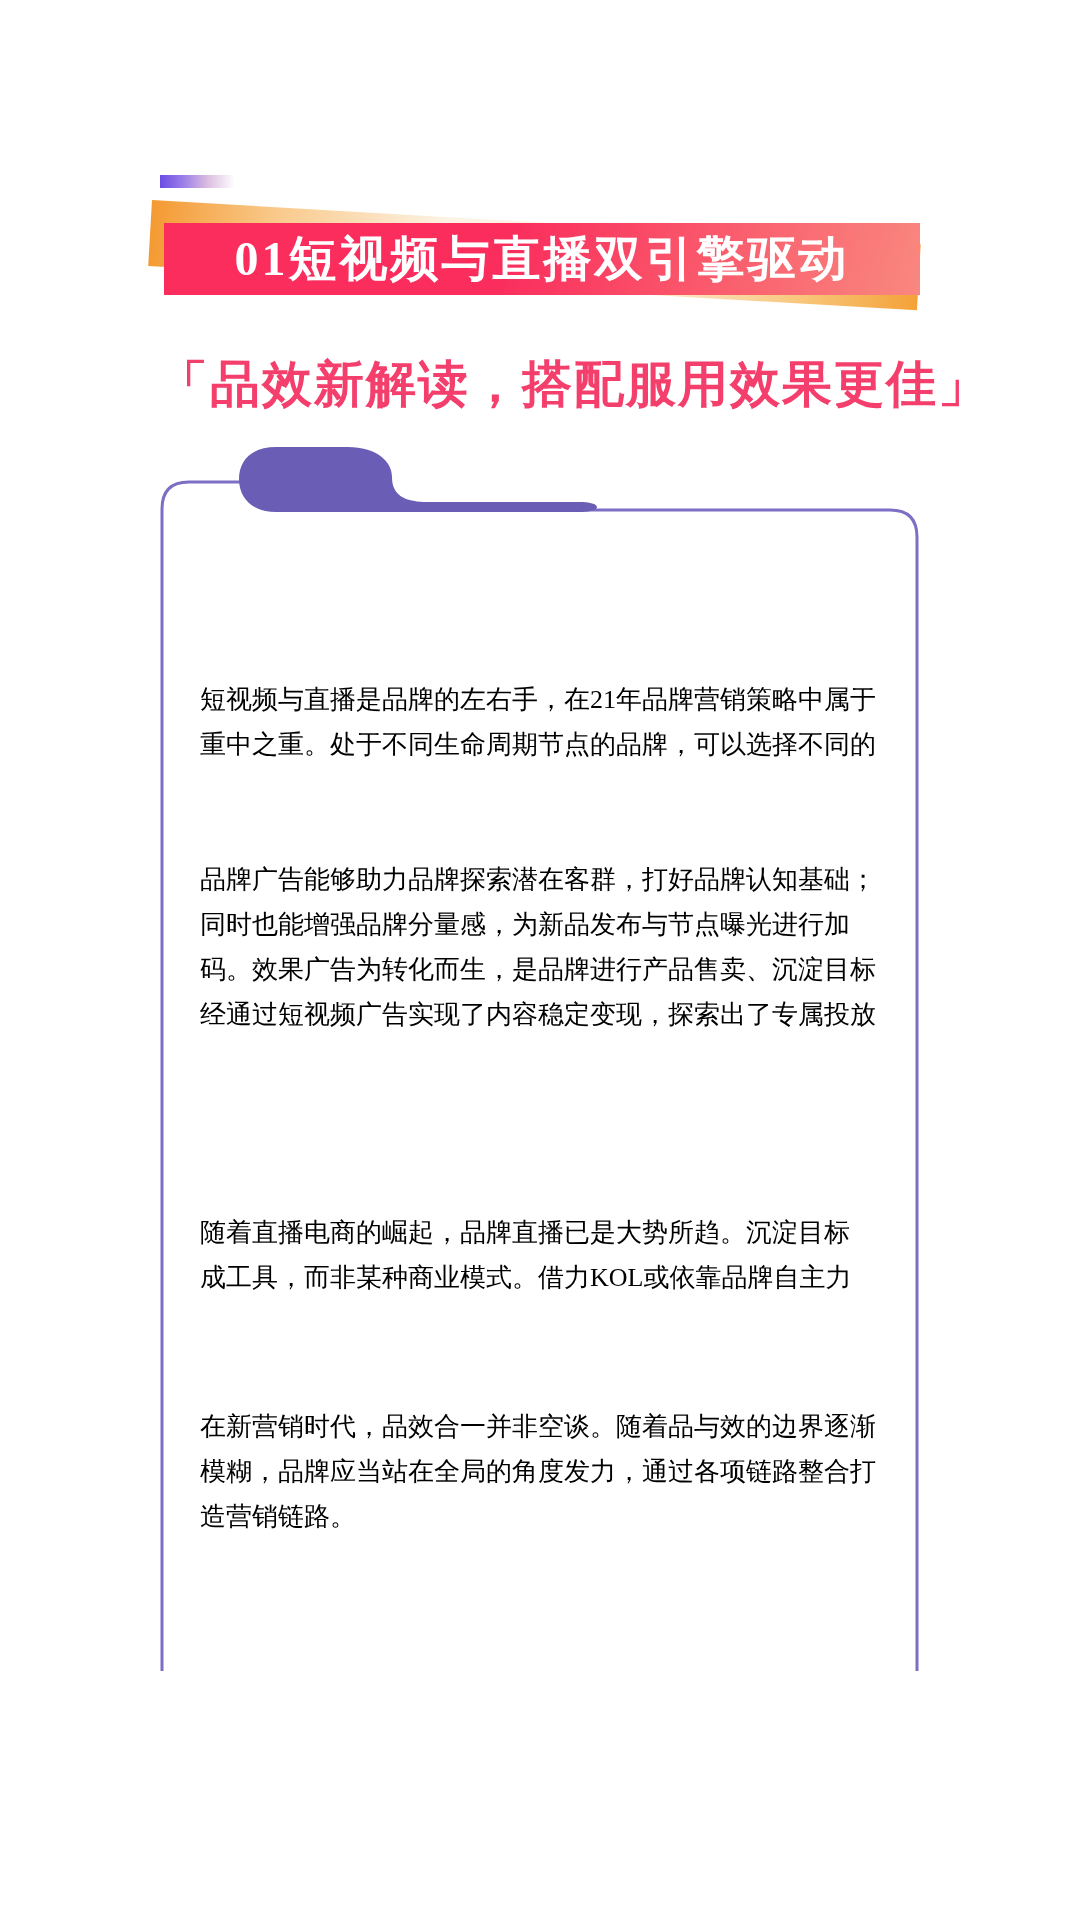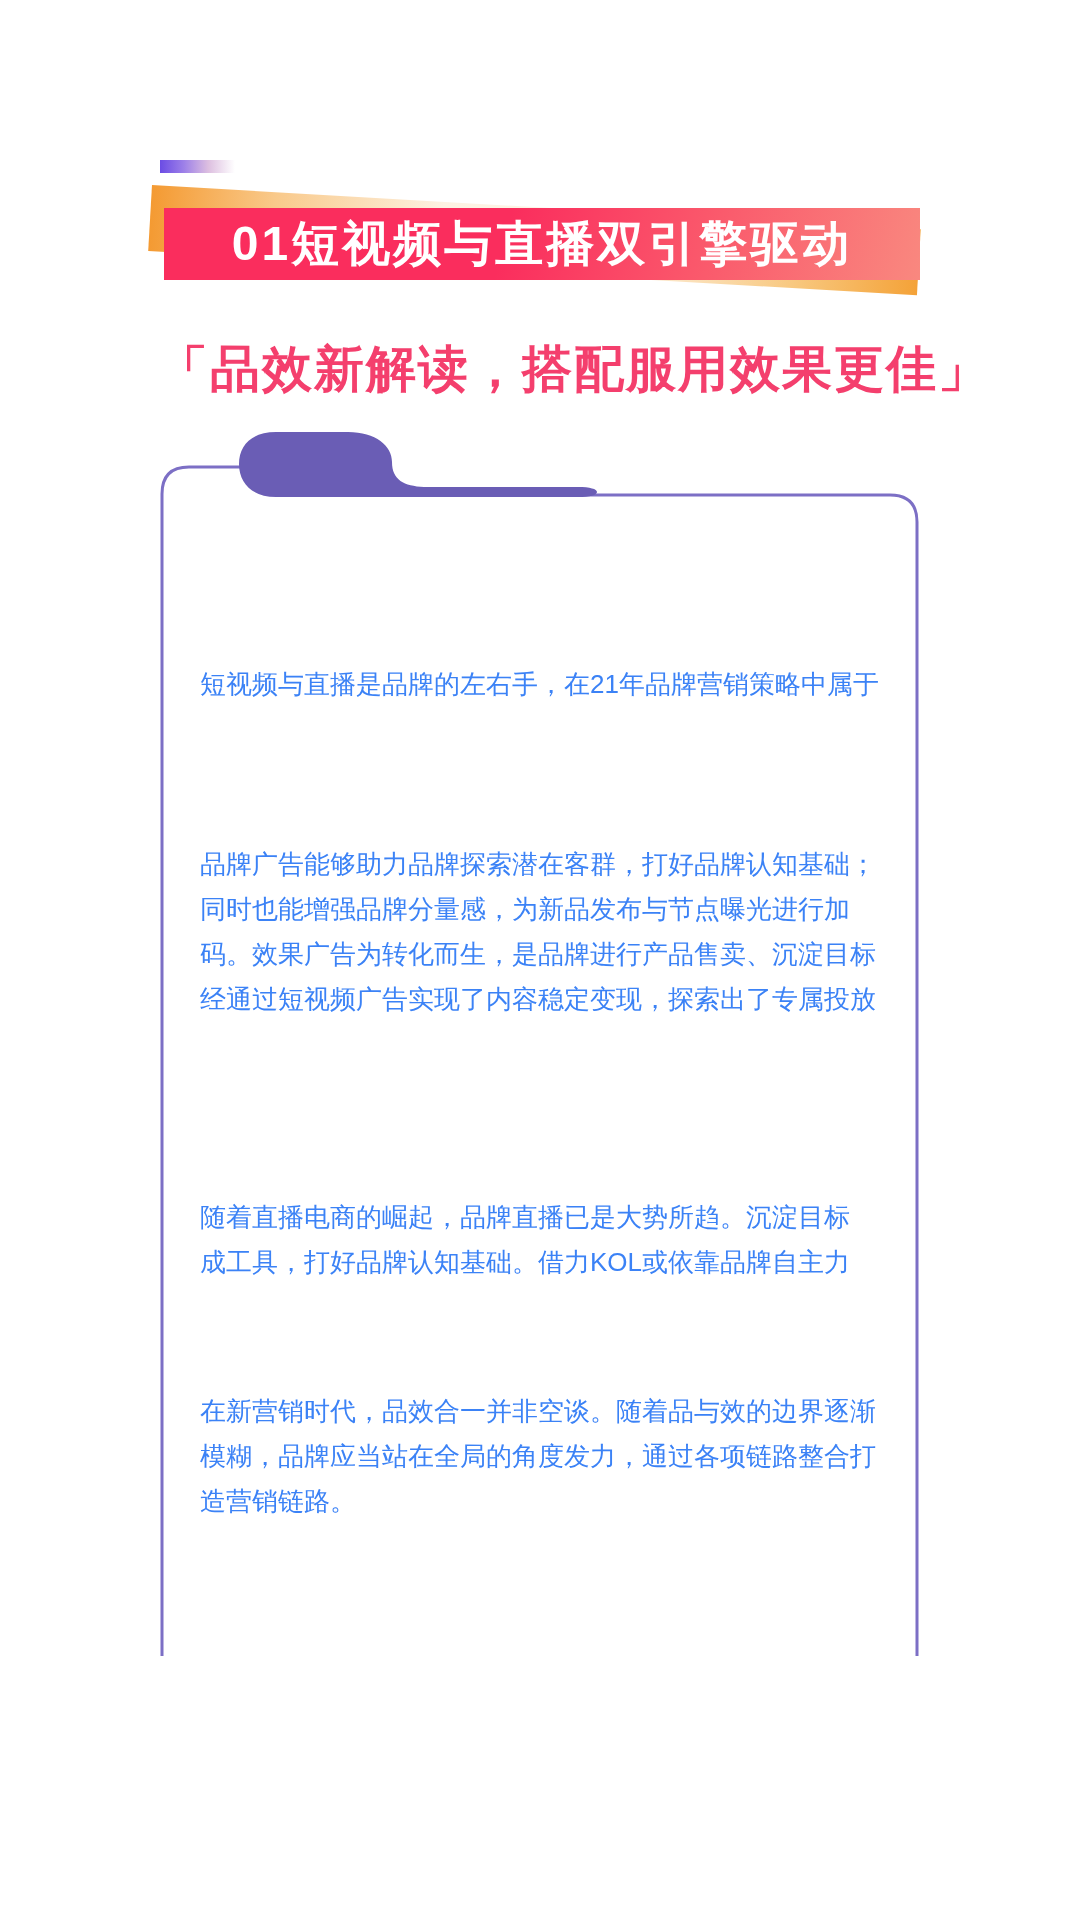--- a/index.html
+++ b/index.html
@@ -1,19 +1,19 @@
 <!DOCTYPE html>
 <html><head>
 <meta charset="utf-8">
 <style>
   html,body{margin:0;padding:0;background:#ffffff;}
   #canvas{
-    position:relative;width:1080px;height:1656px;margin:0 auto;
+    position:relative;width:1080px;height:1656px;margin:15px auto;
     background:#ffffff;overflow:hidden;
-    font-family:Liberation Sans, sans-serif;
+    font-family:Liberation Serif, serif;
   }
   
   .accent-bar{
     position:absolute;left:160px;top:160px;width:78px;height:13px;
     background:linear-gradient(90deg,#6b4ce4 0%,#9c7fe8 30%,#ddbfe0 62%,#ffffff 96%);
   }
   
   .banner-orange{
     position:absolute;left:152px;top:185px;width:770px;height:66px;
     transform:rotate(3.3deg);transform-origin:0 0;
@@ -29,21 +29,21 @@
   }
   .sub-heading{
     position:absolute;left:158px;top:336px;width:790px;
     color:#f43f6d;font-size:50px;font-weight:bold;letter-spacing:2px;white-space:nowrap;
   }
   
   svg.card-svg{position:absolute;left:0;top:0;width:1080px;height:1920px;}
   
   .para{
     position:absolute;left:200px;width:700px;
-    color:#3b82f6;font-size:26px;line-height:45px;letter-spacing:0;
+    color:#000000;font-size:26px;line-height:45px;letter-spacing:0;
   }
   .para .line{white-space:nowrap;height:45px;}
   .p1{top:662px;}
   .p2{top:842px;}
   .p3{top:1195px;}
   .p4{top:1389px;}
   
   .bottom-strip{
     position:absolute;left:0;top:1745px;width:1080px;height:175px;
     background:#fbf7f8;
@@ -72,32 +72,33 @@
     <path d="M 250,467 L 189,467 Q 162,467 162,494 L 162,1680 Q 162,1707 189,1707
              L 890,1707 Q 917,1707 917,1680 L 917,522 Q 917,495 890,495 L 400,495" fill="none" stroke="#7c6fc5" stroke-width="3" stroke-linecap="round"></path>
     <path d="M 276,432 L 348,432 C 376,432 392,446 392,462
              C 392,480 404,486 424,487 L 578,487
              C 590,487 597,489 597,492 C 597,495 590,497 578,497
              L 276,497 C 252,497 239,483 239,464 C 239,445 252,432 276,432 Z" fill="#6a5db5"></path>
   </svg>
 
   <div class="para p1">
     <div class="line">短视频与直播是品牌的左右手，在21年品牌营销策略中属于</div>
+    <div class="line">重中之重。处于不同生命周期节点的品牌，可以选择不同的</div>
   </div>
 
   <div class="para p2">
     <div class="line">品牌广告能够助力品牌探索潜在客群，打好品牌认知基础；</div>
     <div class="line">同时也能增强品牌分量感，为新品发布与节点曝光进行加</div>
     <div class="line">码。效果广告为转化而生，是品牌进行产品售卖、沉淀目标</div>
     <div class="line">经通过短视频广告实现了内容稳定变现，探索出了专属投放</div>
   </div>
 
   <div class="para p3">
     <div class="line">随着直播电商的崛起，品牌直播已是大势所趋。沉淀目标</div>
-    <div class="line">成工具，打好品牌认知基础。借力KOL或依靠品牌自主力</div>
+    <div class="line">成工具，而非某种商业模式。借力KOL或依靠品牌自主力</div>
   </div>
 
   <div class="para p4">
     <div class="line">在新营销时代，品效合一并非空谈。随着品与效的边界逐渐</div>
     <div class="line">模糊，品牌应当站在全局的角度发力，通过各项链路整合打</div>
     <div class="line">造营销链路。</div>
   </div>
 
   <div class="bottom-strip"></div>
   <div class="bottom-bar left"></div>

